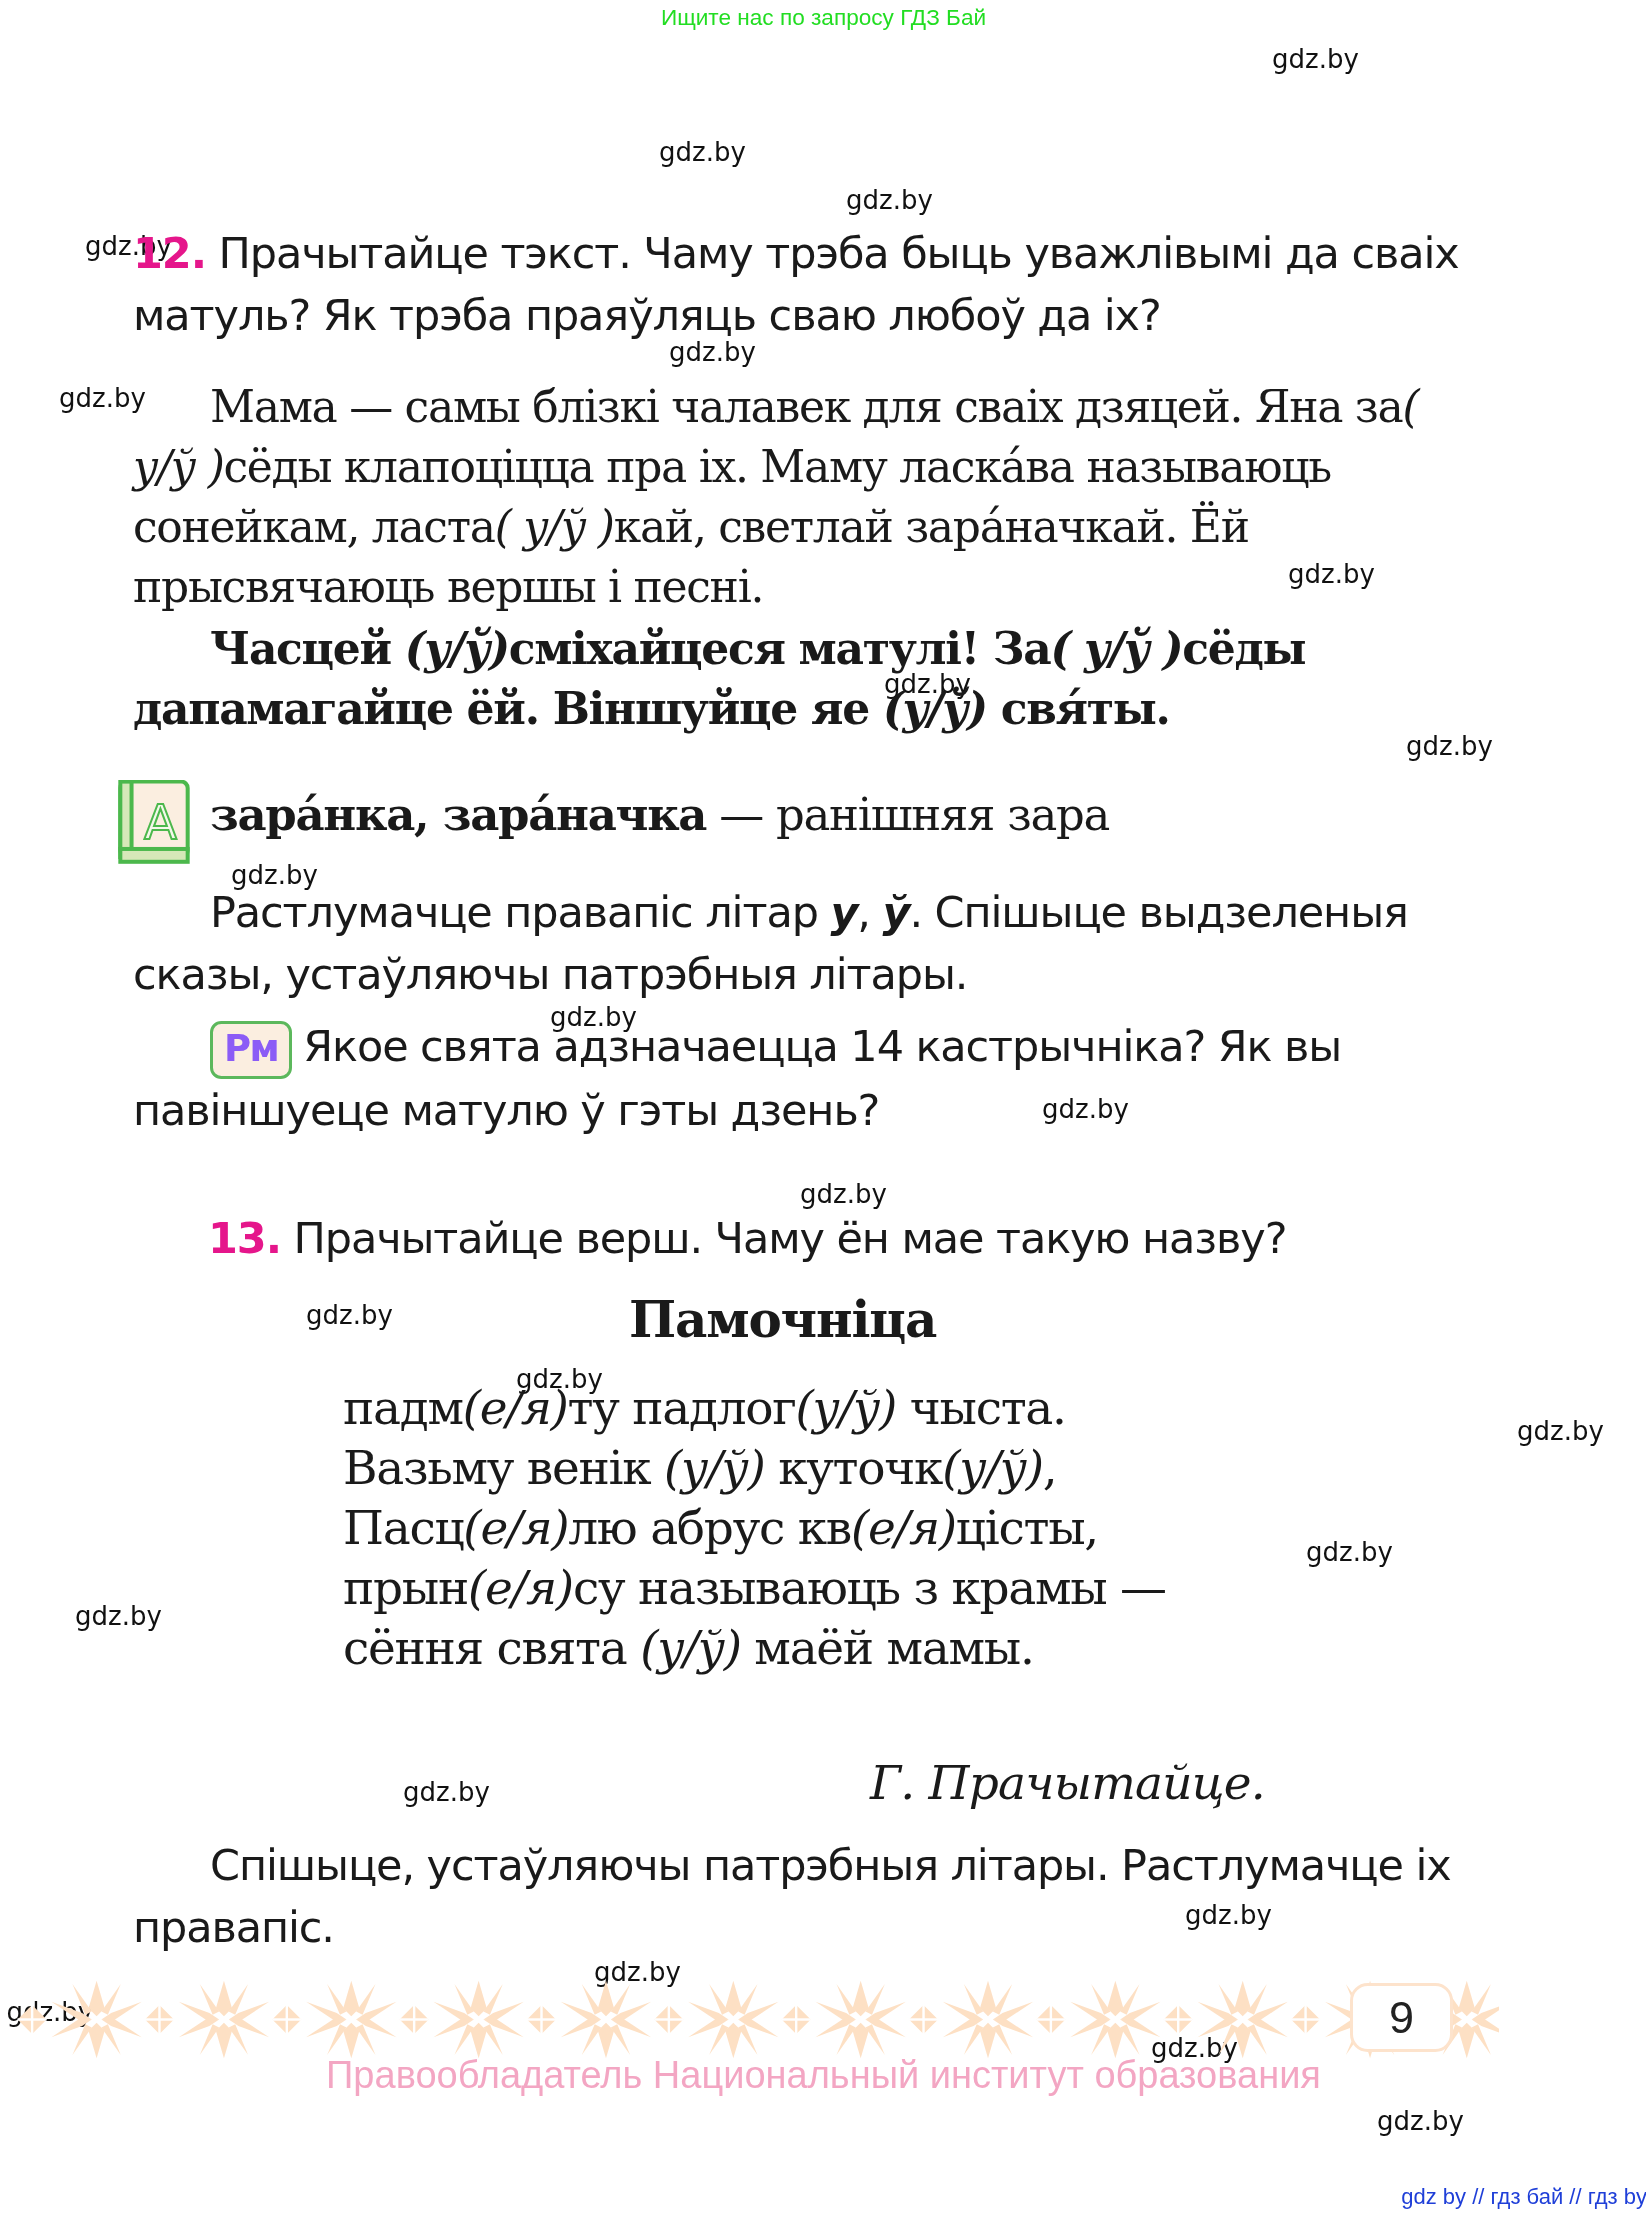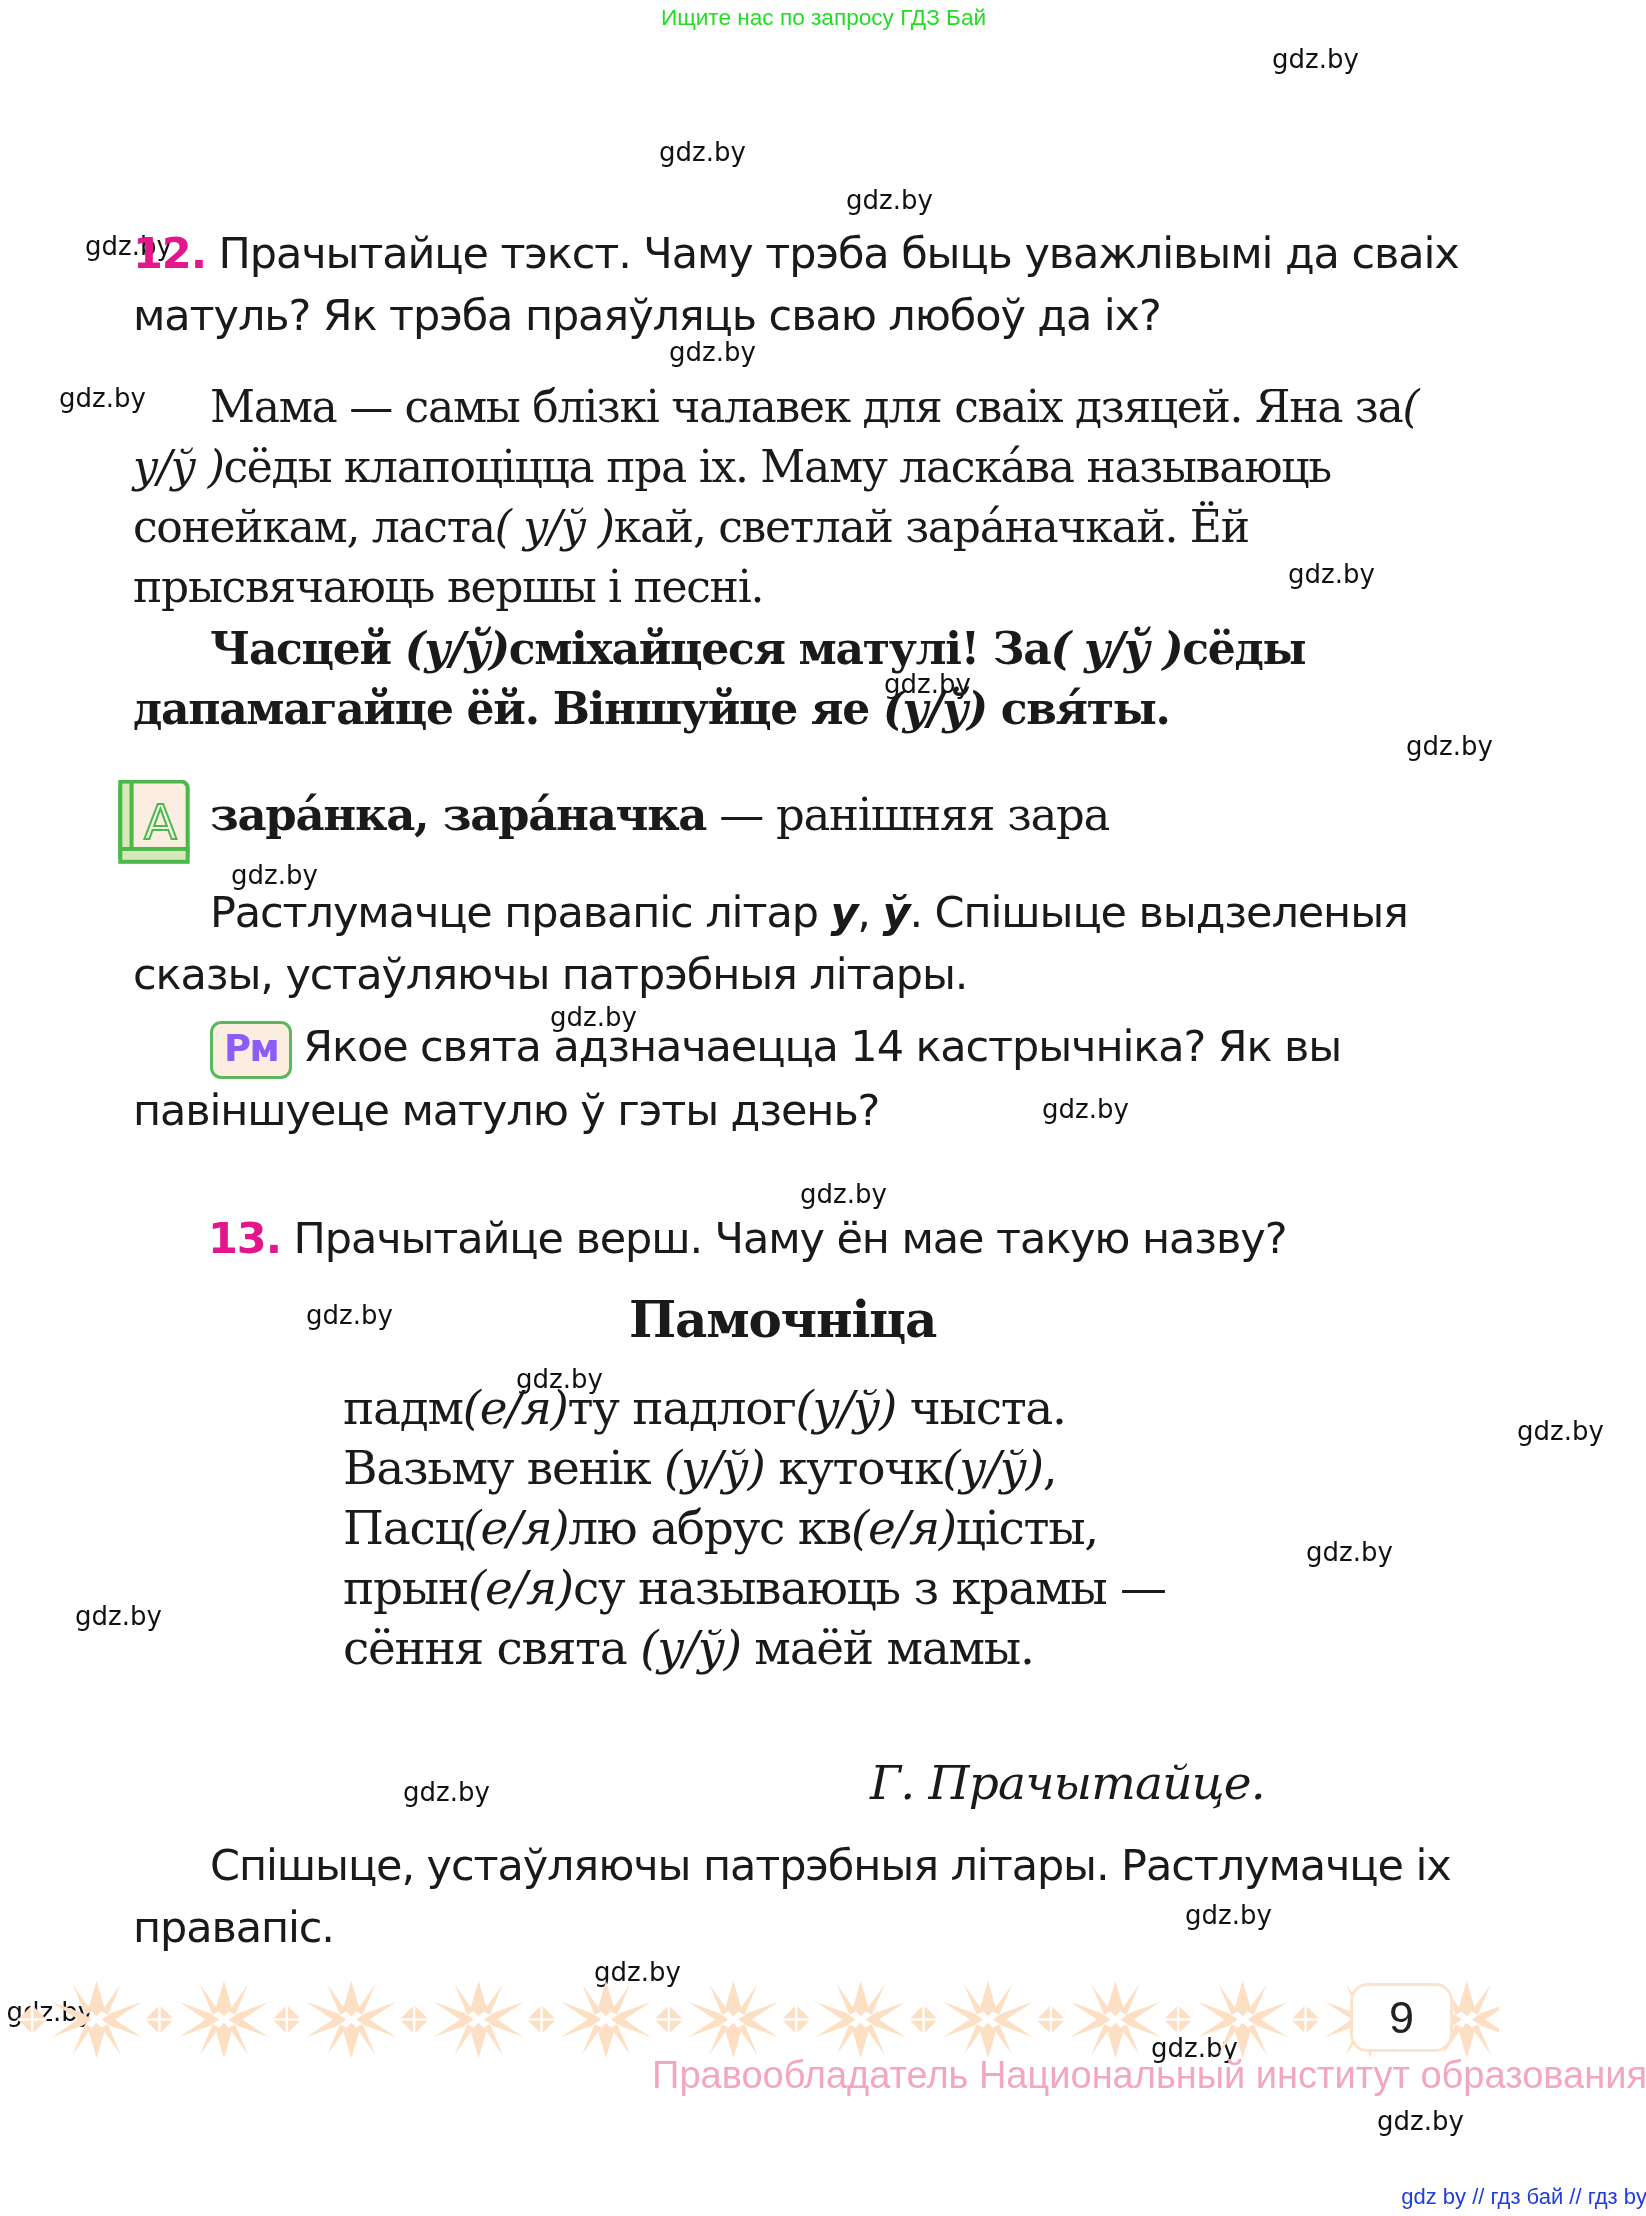--- a/index.html
+++ b/index.html
@@ -16,21 +16,21 @@
   .indent { text-indent:77px; }
   .def-row { left:117px; top:780px; height:89px; width:1370px; }
   .book-icon { position:absolute; left:0; top:0; width:74px; height:85px; }
   .def-text { position:absolute; left:93px; top:8px; font-family:"DejaVu Serif", serif; font-size:45px; letter-spacing:-1.3px; white-space:nowrap; }
   .rm-badge { display:inline-block; width:82px; height:58px; border:3.2px solid #5cb85c; border-radius:11.3px; background:#fbeee0; box-sizing:border-box; color:#8b5cf6; font-family:"DejaVu Sans", sans-serif; font-weight:bold; font-size:37px; line-height:50px; text-align:center; vertical-align:middle; margin-right:11.3px; letter-spacing:-1.6px; }
   .poem-title { left:629px; top:1290px; font-family:"DejaVu Serif", serif; font-weight:bold; font-size:50px; letter-spacing:-1.2px; }
   .poem { left:343px; top:1378px; font-family:"DejaVu Serif", serif; font-size:47px; line-height:60px; letter-spacing:-1.3px; white-space:nowrap; }
   .author { left:870px; top:1755px; font-family:"DejaVu Serif", serif; font-style:italic; font-size:47px; letter-spacing:-0.8px; }
   .ornament { left:16px; top:1979px; width:1483px; height:81px; }
   .page-badge { left:1350px; top:1983px; width:103px; height:69px; border:3.2px solid #fde3cc; border-radius:17.7px; background:#fff; box-sizing:border-box; text-align:center; font-family:"Liberation Sans", sans-serif; font-size:45px; line-height:63px; color:#222; }
-  .copyright { left:0; right:0; top:2054px; text-align:right; font-family:"Liberation Sans", sans-serif; font-size:38px; color:#f3a6c3; }
+  .copyright { left:0; right:0; top:2054px; text-align:center; font-family:"Liberation Sans", sans-serif; font-size:38px; color:#f3a6c3; }
   .bottom-links { left:0; right:0; top:2184px; text-align:right; font-family:"Liberation Sans", sans-serif; font-size:22px; color:#1f3fd8; }
 </style>
 </head>
 <body>
 
 <div class="abs top-banner">Ищите нас по запросу ГДЗ Бай</div>
 
 <div class="abs wm" style="left:1272px;top:44px">gdz.by</div>
 <div class="abs wm" style="left:659px;top:137px">gdz.by</div>
 <div class="abs wm" style="left:846px;top:185px">gdz.by</div>

